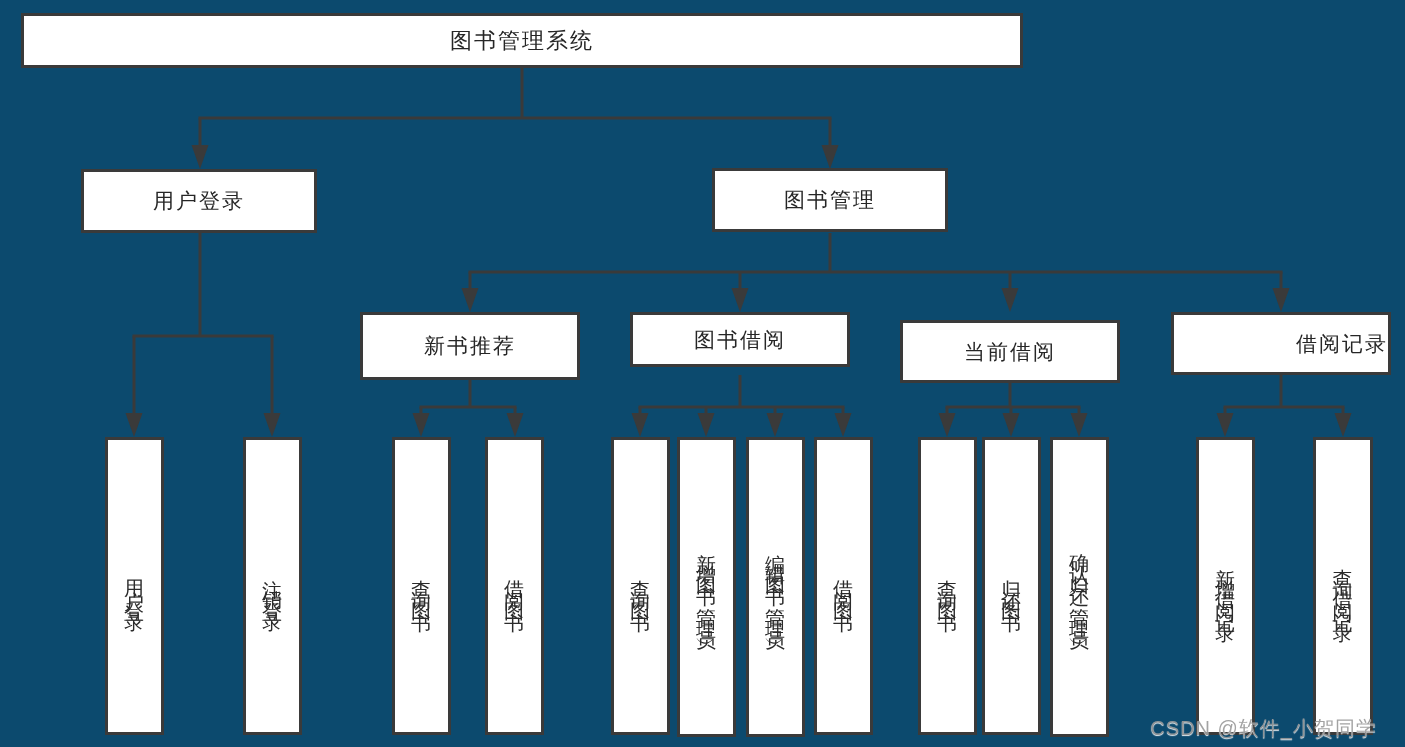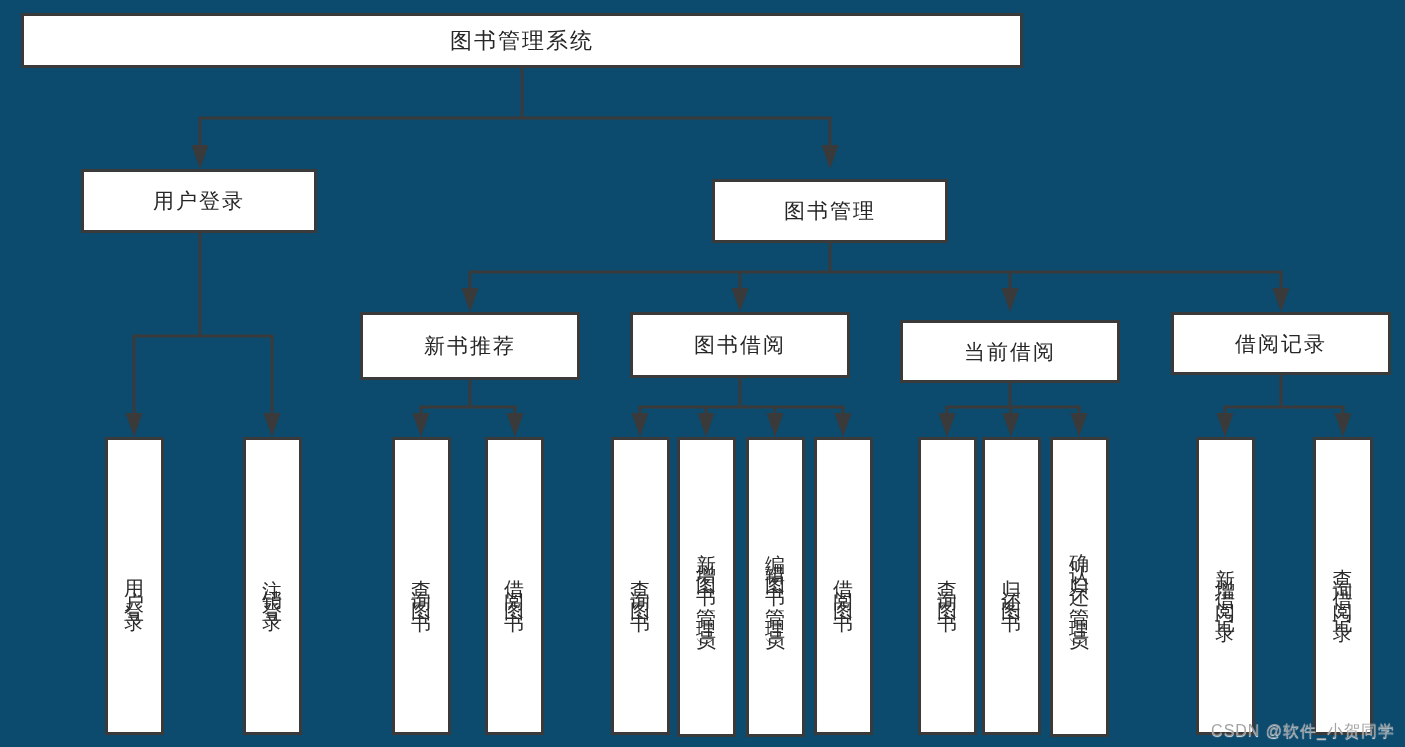--- a/index.html
+++ b/index.html
@@ -26,23 +26,23 @@
   .leaf-node span{
     writing-mode:vertical-rl;
     text-orientation:mixed;
     font-size:20px;
     line-height:1;
     letter-spacing:11px;
     color:#2b2b2b;
   }
   .watermark{
     position:absolute;
-    right:10px;
+    right:28px;
     bottom:5px;
-    font-size:16px;
+    font-size:20px;
     letter-spacing:1px;
     color:#9c9c9c;
     opacity:.92;
     text-shadow:0 1px 1px #ffffff;
     white-space:nowrap;
   }
 </style>
 </head>
 <body>
 
@@ -103,34 +103,34 @@
       <polygon points="1334.5,413 1351.5,413 1343,437" fill="#3a3a3a"></polygon>
     </svg>
 
   <div class="node root-node" style="left:21px;top:13px;width:1002px;height:55px;">
     <span>图书管理系统</span>
   </div>
 
   <div class="node h-node" style="left:81px;top:169px;width:236px;height:64px;">
     <span>用户登录</span>
   </div>
-  <div class="node h-node" style="left:712px;top:179px;width:236px;height:64px;">
+  <div class="node h-node" style="left:712px;top:168px;width:236px;height:64px;">
     <span>图书管理</span>
   </div>
 
   <div class="node h-node" style="left:360px;top:312px;width:220px;height:68px;text-align:center;">
     <span>新书推荐</span>
   </div>
-  <div class="node h-node" style="left:630px;top:312px;width:220px;height:66px;">
+  <div class="node h-node" style="left:630px;top:312px;width:220px;height:55px;">
     <span>图书借阅</span>
   </div>
   <div class="node h-node" style="left:900px;top:312px;width:220px;height:63px;margin-top:8px;">
     <span>当前借阅</span>
   </div>
-  <div class="node h-node" style="left:1171px;top:312px;width:220px;height:63px;">
+  <div class="node h-node" style="left:1171px;top:312px;width:220px;height:63px;justify-content:flex-end;">
     <span>借阅记录</span>
   </div>
 
   <div class="node leaf-node" style="left:105px;top:437px;width:59px;height:298px;">
     <span>用户登录</span>
   </div>
   <div class="node leaf-node" style="left:243px;top:437px;width:59px;height:298px;">
     <span>注销登录</span>
   </div>
 

